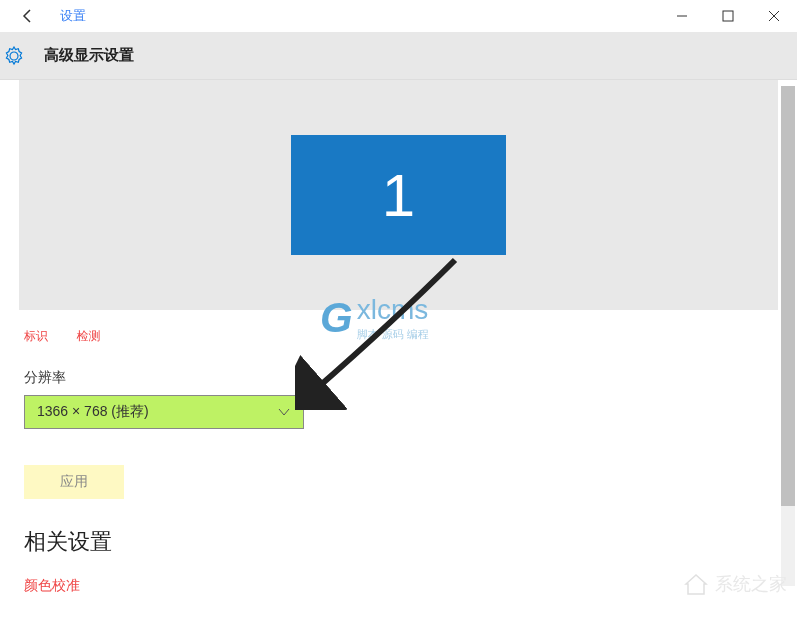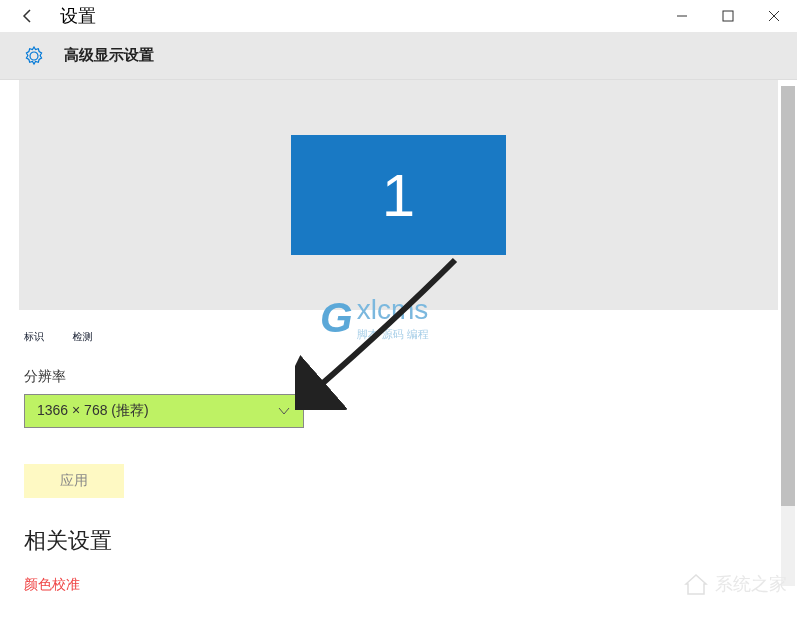--- a/index.html
+++ b/index.html
@@ -1,35 +1,35 @@
 <!DOCTYPE html>
 <html><head>
   <meta charset="utf-8">
   <style>
     * { margin: 0; padding: 0; box-sizing: border-box; font-family: "Microsoft YaHei", "Segoe UI", sans-serif; }
     body { width: 797px; height: 627px; background: #fff; position: relative; overflow: hidden; }
     
     .titlebar { height: 32px; background: #fff; display: flex; align-items: center; padding-left: 16px; }
     .titlebar .back-btn { width: 24px; height: 24px; display: flex; align-items: center; justify-content: center; cursor: pointer; }
-    .titlebar .title { margin-left: 20px; font-size: 18px; color: #000000; }
+    .titlebar .title { margin-left: 20px; font-size: 13px; color: #3b82f6; }
     .titlebar .win-controls { margin-left: auto; display: flex; }
     .titlebar .win-btn { width: 46px; height: 32px; display: flex; align-items: center; justify-content: center; cursor: pointer; }
     
-    .header { height: 48px; background: #e8e8e8; display: flex; align-items: center; padding-left: 24px; border-bottom: 1px solid #ddd; }
+    .header { height: 48px; background: #e8e8e8; display: flex; align-items: center; padding-left: 4px; border-bottom: 1px solid #ddd; }
     .header .gear { width: 20px; height: 20px; margin-right: 20px; }
     .header .page-title { font-size: 15px; font-weight: bold; color: #222; }
     
     .content { position: relative; padding: 0 24px; height: calc(627px - 80px); overflow-y: auto; }
     
     .display-preview { background: #e8e8e8; margin: 0 -5px 16px -5px; height: 230px; display: flex; align-items: center; justify-content: center; position: relative; }
     .monitor-box { width: 215px; height: 120px; background: #1979c4; display: flex; align-items: center; justify-content: center; }
     .monitor-num { color: #fff; font-size: 60px; font-weight: 300; }
     
     .links-row { margin: 12px 0 24px 0; }
-    .links-row a { color: #0f172a; text-decoration: none; font-size: 10px; margin-right: 24px; cursor: pointer; }
+    .links-row a { color: #ef4444; text-decoration: none; font-size: 12px; margin-right: 24px; cursor: pointer; }
     
     .section-label { font-size: 14px; color: #333; margin-bottom: 8px; }
     
     .dropdown { width: 280px; height: 34px; border: 1px solid #888; display: flex; align-items: center; padding: 0 12px; position: relative; cursor: pointer; background: #bef264; }
     .dropdown .value { font-size: 14px; color: #333; }
     .dropdown .chev { position: absolute; right: 12px; }
     
     .btn-row { margin-top: 36px; display: flex; gap: 16px; }
     .btn { width: 100px; height: 34px; background: #fef9c3; color: #888; border: none; font-size: 14px; cursor: default; display: flex; align-items: center; justify-content: center; }
     

